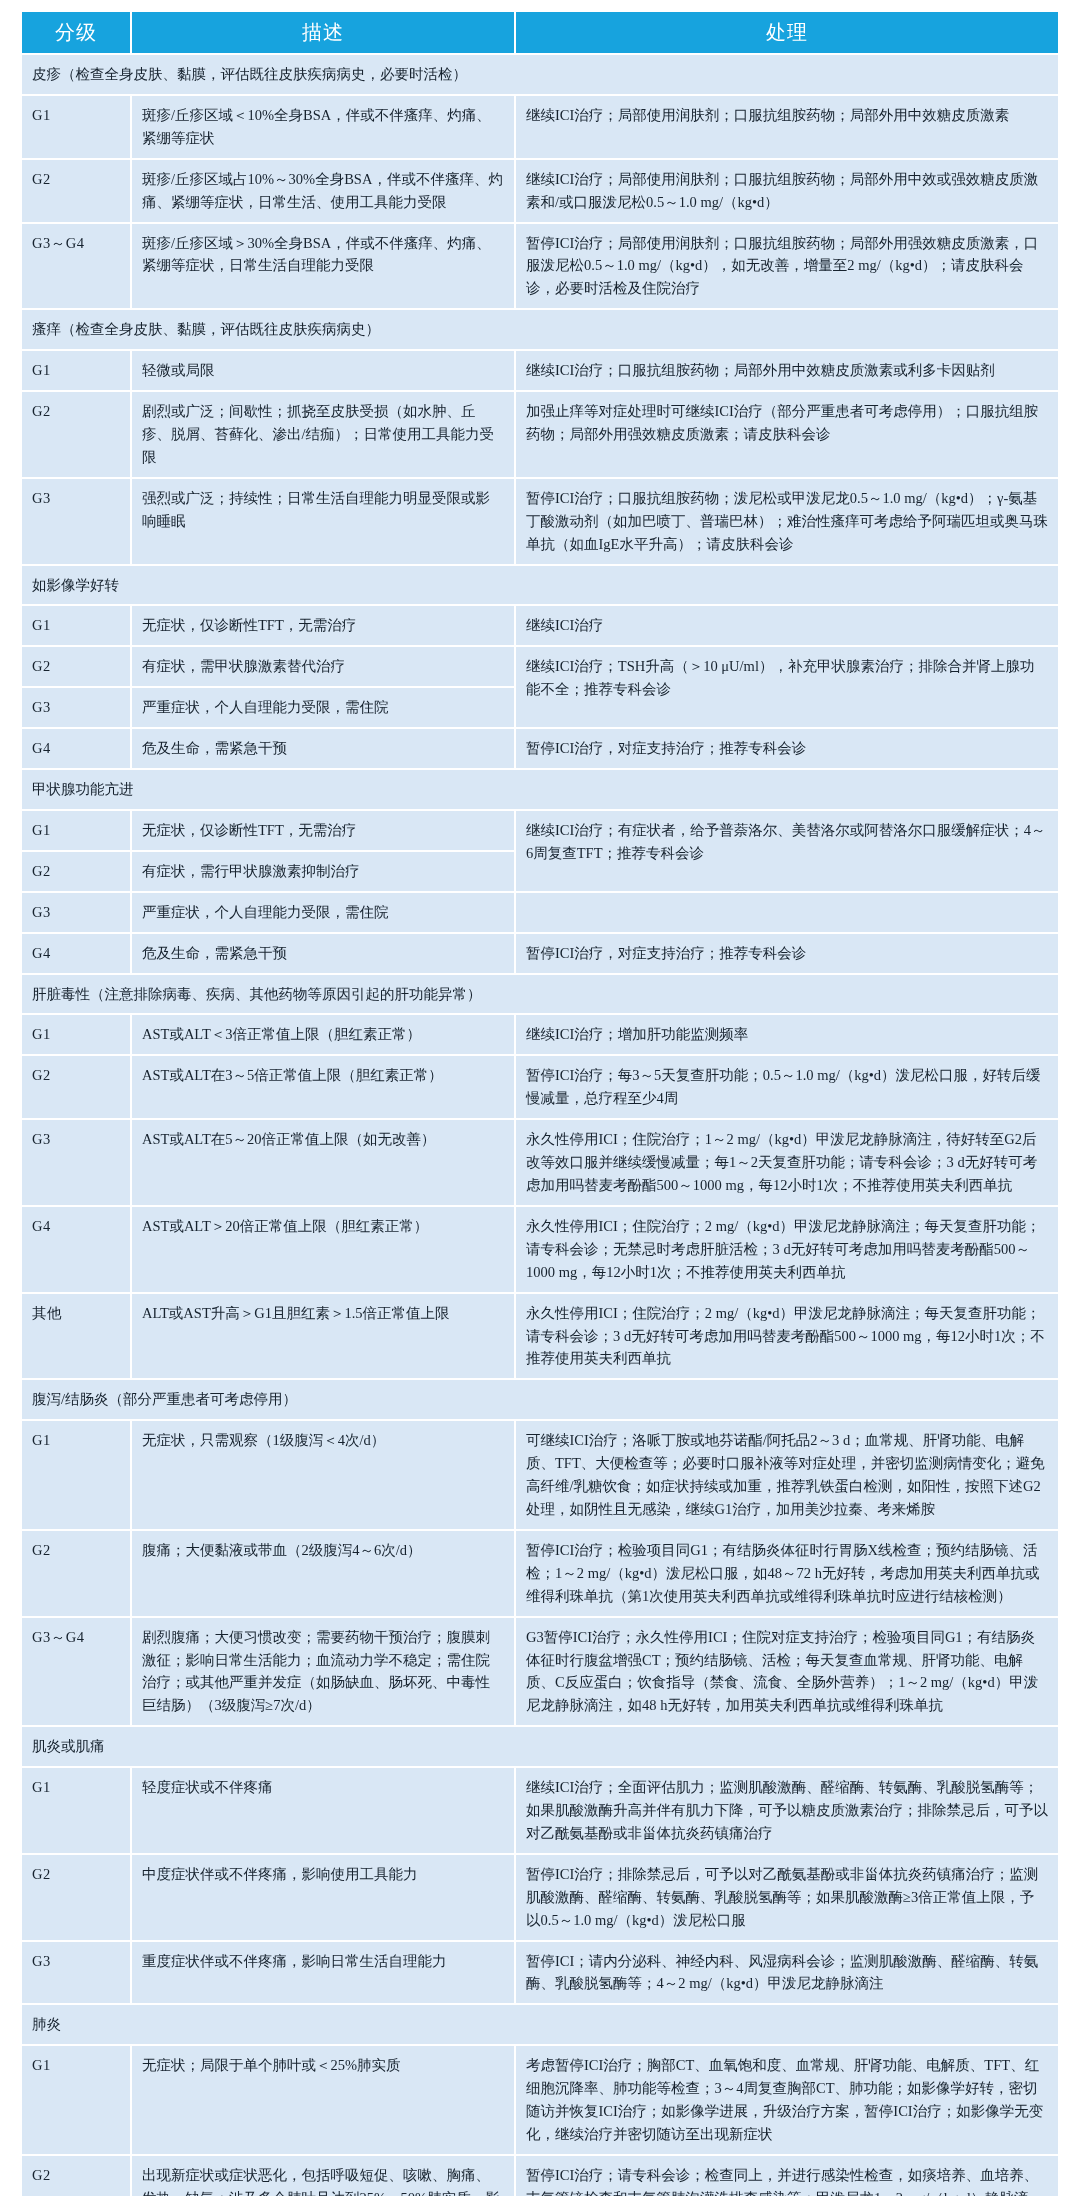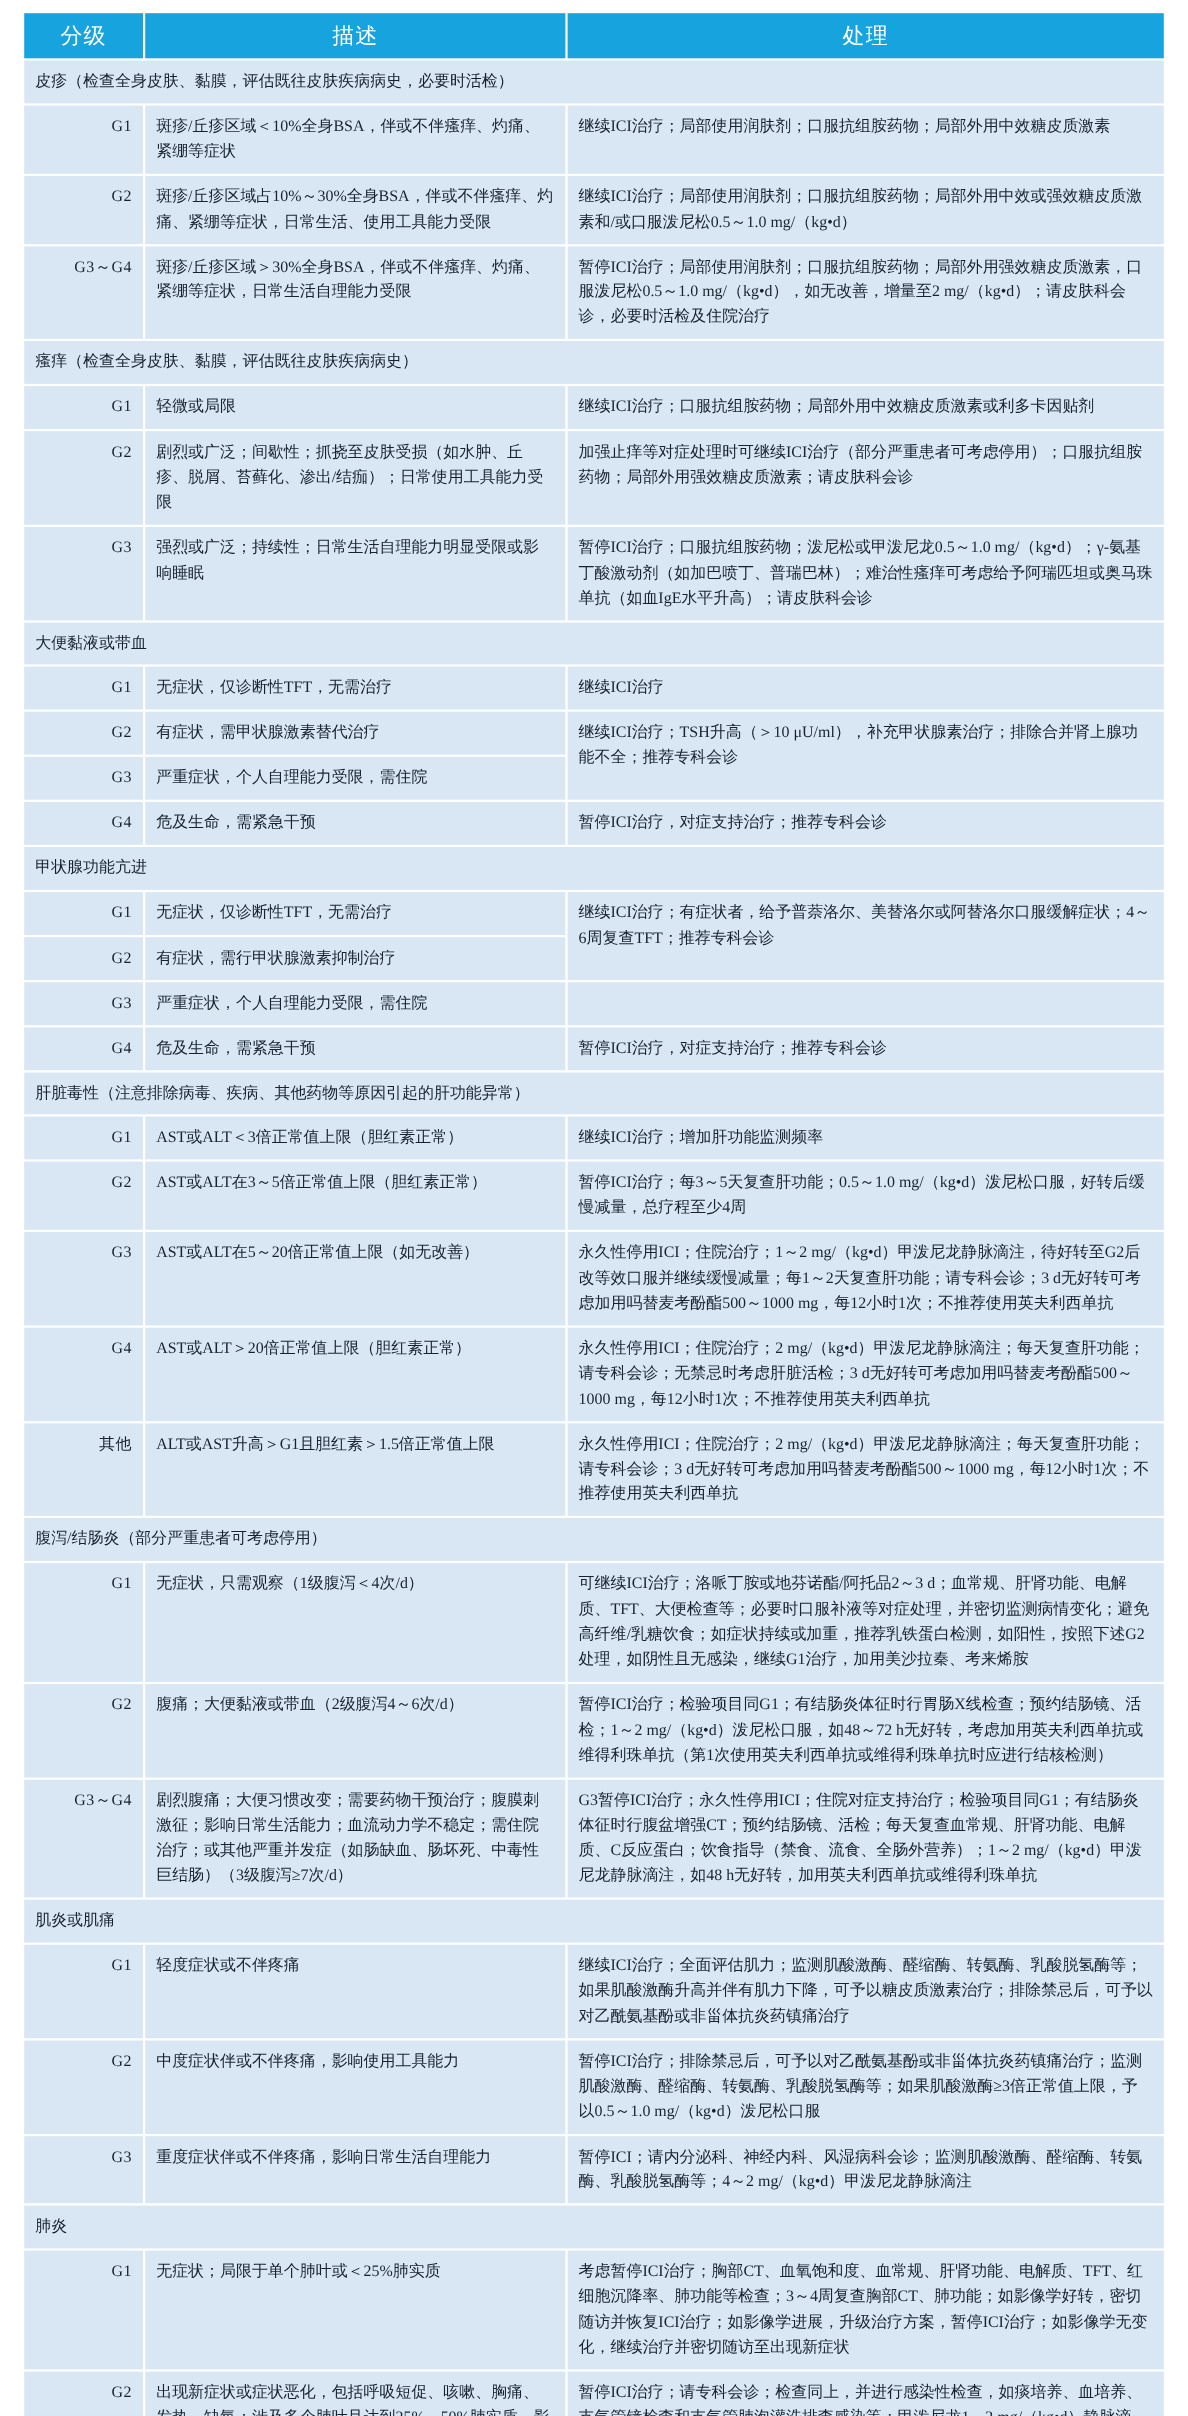--- a/index.html
+++ b/index.html
@@ -54,21 +54,20 @@
     word-break: break-word;
   }
   td.section-cell {
     padding: 7px 10px 7px 13px;
     font-size: 14.5px;
     font-family: Liberation Serif, serif;
   }
   td.grade-cell {
     padding-left: 37px;
     letter-spacing: 0.5px;
-    text-align: right;
   }
   td.mgmt-cell { padding-right: 14px; }
 </style>
 </head>
 <body>
 
 <div class="page">
 
   <table class="irae-table">
     <colgroup>
@@ -114,21 +113,21 @@
           <td class="grade-cell">G2</td>
           <td class="desc-cell">剧烈或广泛；间歇性；抓挠至皮肤受损（如水肿、丘疹、脱屑、苔藓化、渗出/结痂）；日常使用工具能力受限</td>
           <td class="mgmt-cell">加强止痒等对症处理时可继续ICI治疗（部分严重患者可考虑停用）；口服抗组胺药物；局部外用强效糖皮质激素；请皮肤科会诊</td>
         </tr>
         <tr>
           <td class="grade-cell">G3</td>
           <td class="desc-cell">强烈或广泛；持续性；日常生活自理能力明显受限或影响睡眠</td>
           <td class="mgmt-cell">暂停ICI治疗；口服抗组胺药物；泼尼松或甲泼尼龙0.5～1.0 mg/（kg•d）；γ-氨基丁酸激动剂（如加巴喷丁、普瑞巴林）；难治性瘙痒可考虑给予阿瑞匹坦或奥马珠单抗（如血IgE水平升高）；请皮肤科会诊</td>
         </tr>
         <tr>
-          <td colspan="3" class="section-cell">大便黏液或带血</td>
+          <td colspan="3" class="section-cell">如影像学好转</td>
         </tr>
         <tr>
           <td class="grade-cell">G1</td>
           <td class="desc-cell">无症状，仅诊断性TFT，无需治疗</td>
           <td class="mgmt-cell">继续ICI治疗</td>
         </tr>
         <tr>
           <td class="grade-cell">G2</td>
           <td class="desc-cell">有症状，需甲状腺激素替代治疗</td>
           <td class="mgmt-cell" rowspan="2">继续ICI治疗；TSH升高（＞10 μU/ml），补充甲状腺素治疗；排除合并肾上腺功能不全；推荐专科会诊</td>

